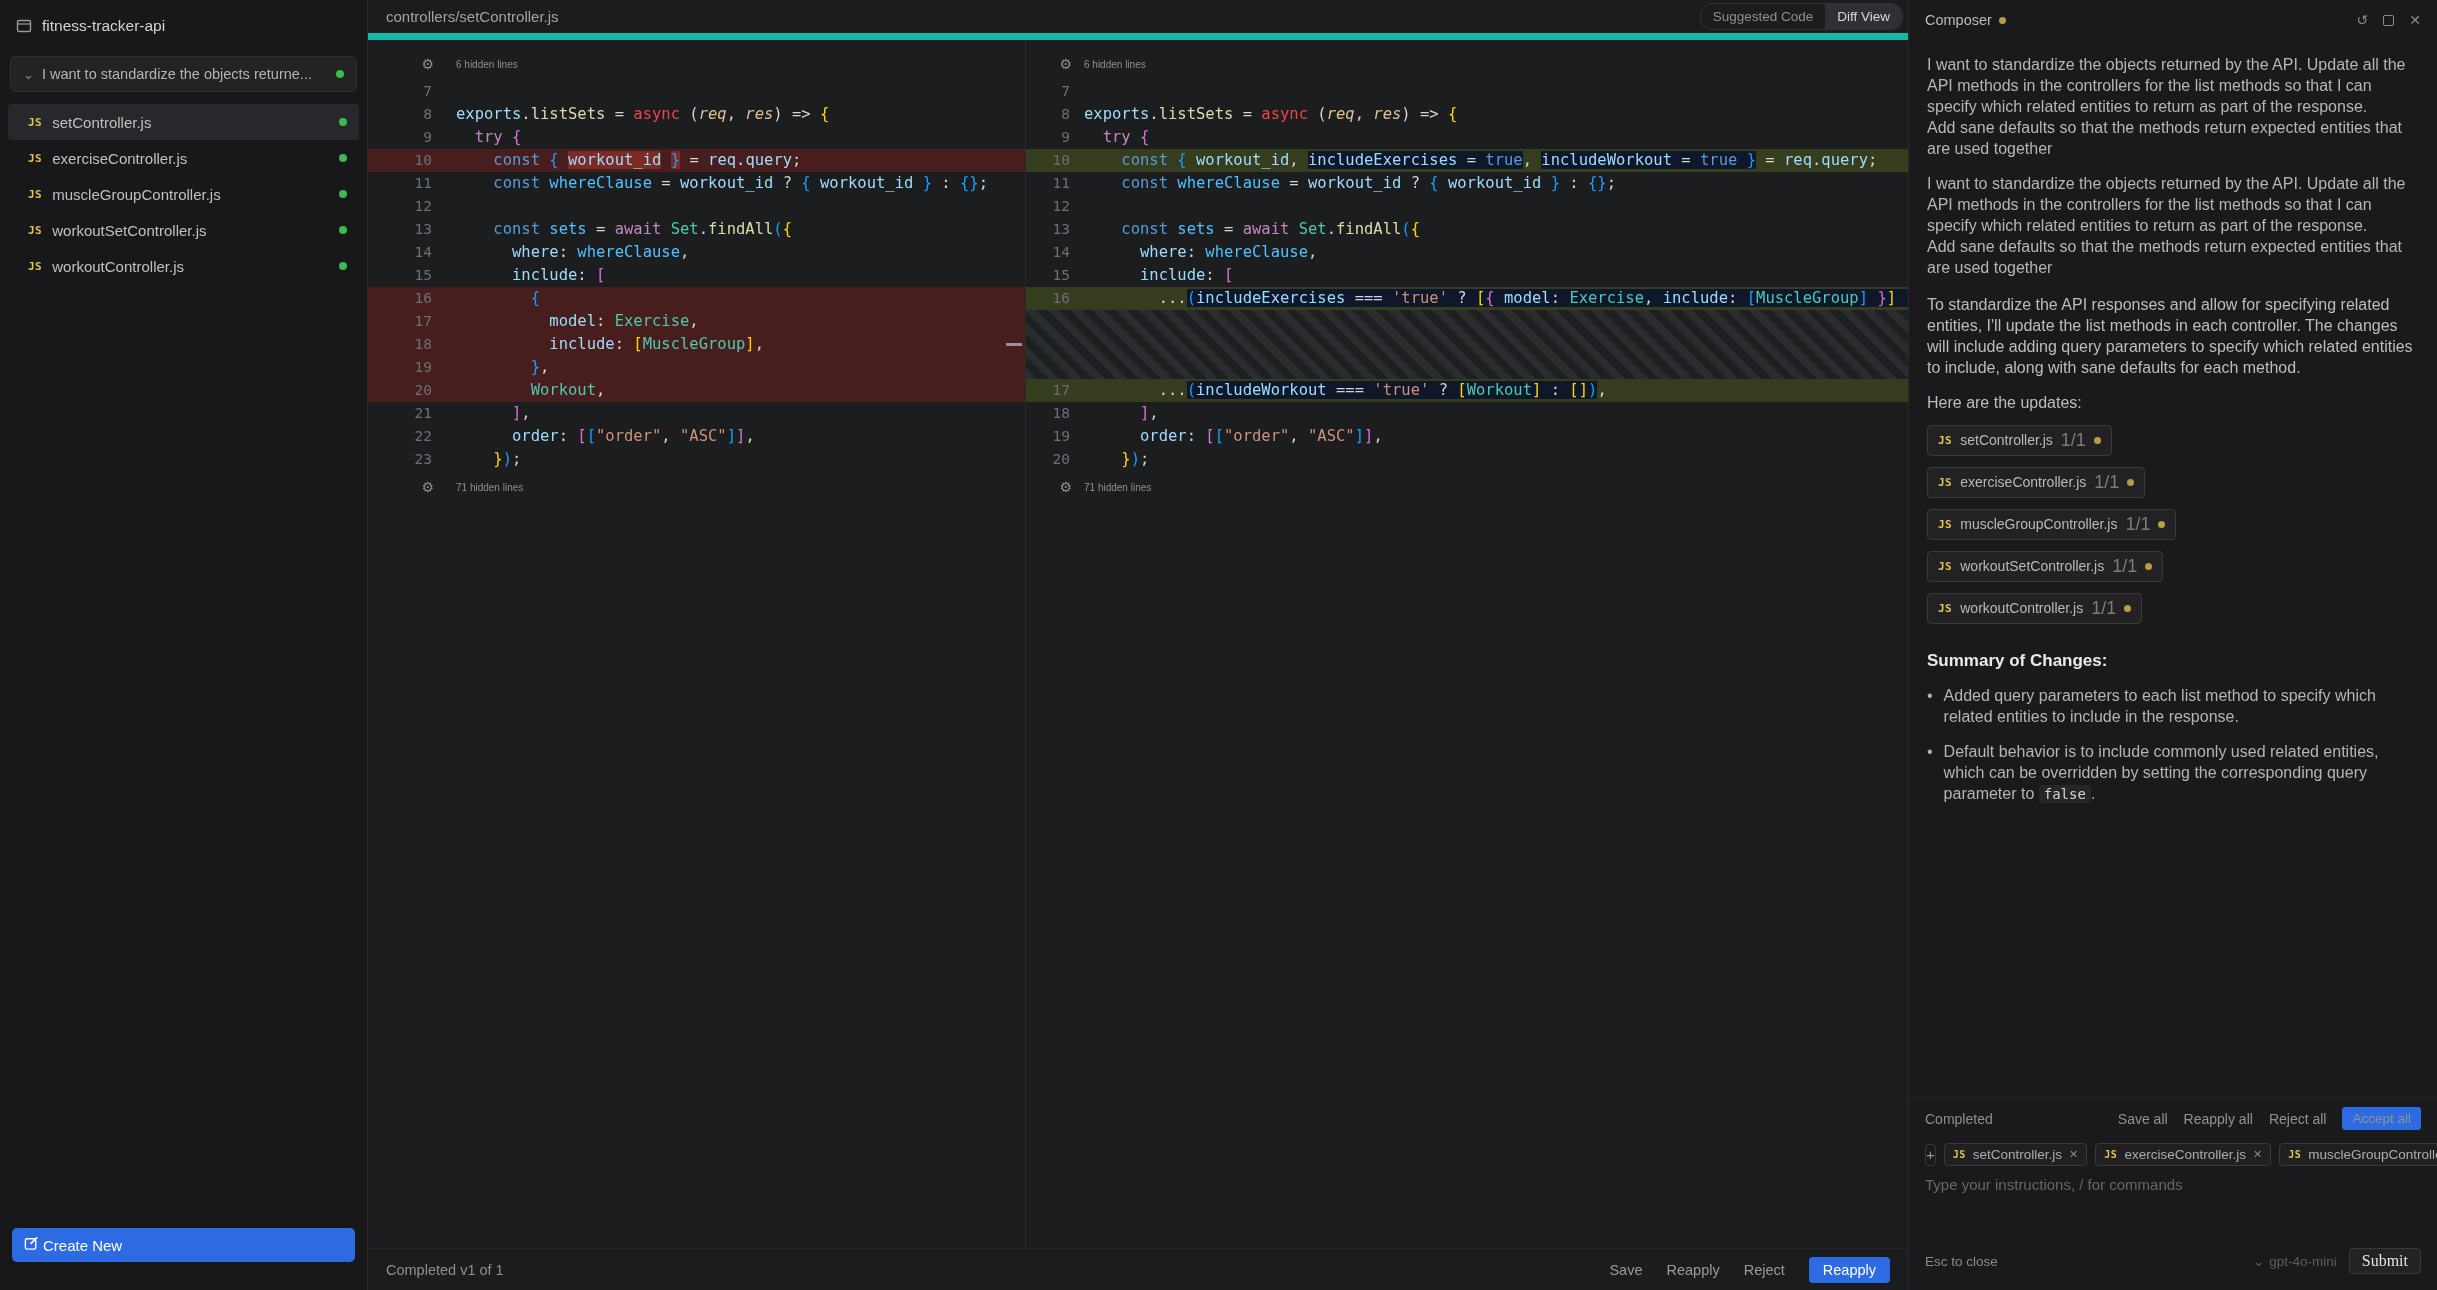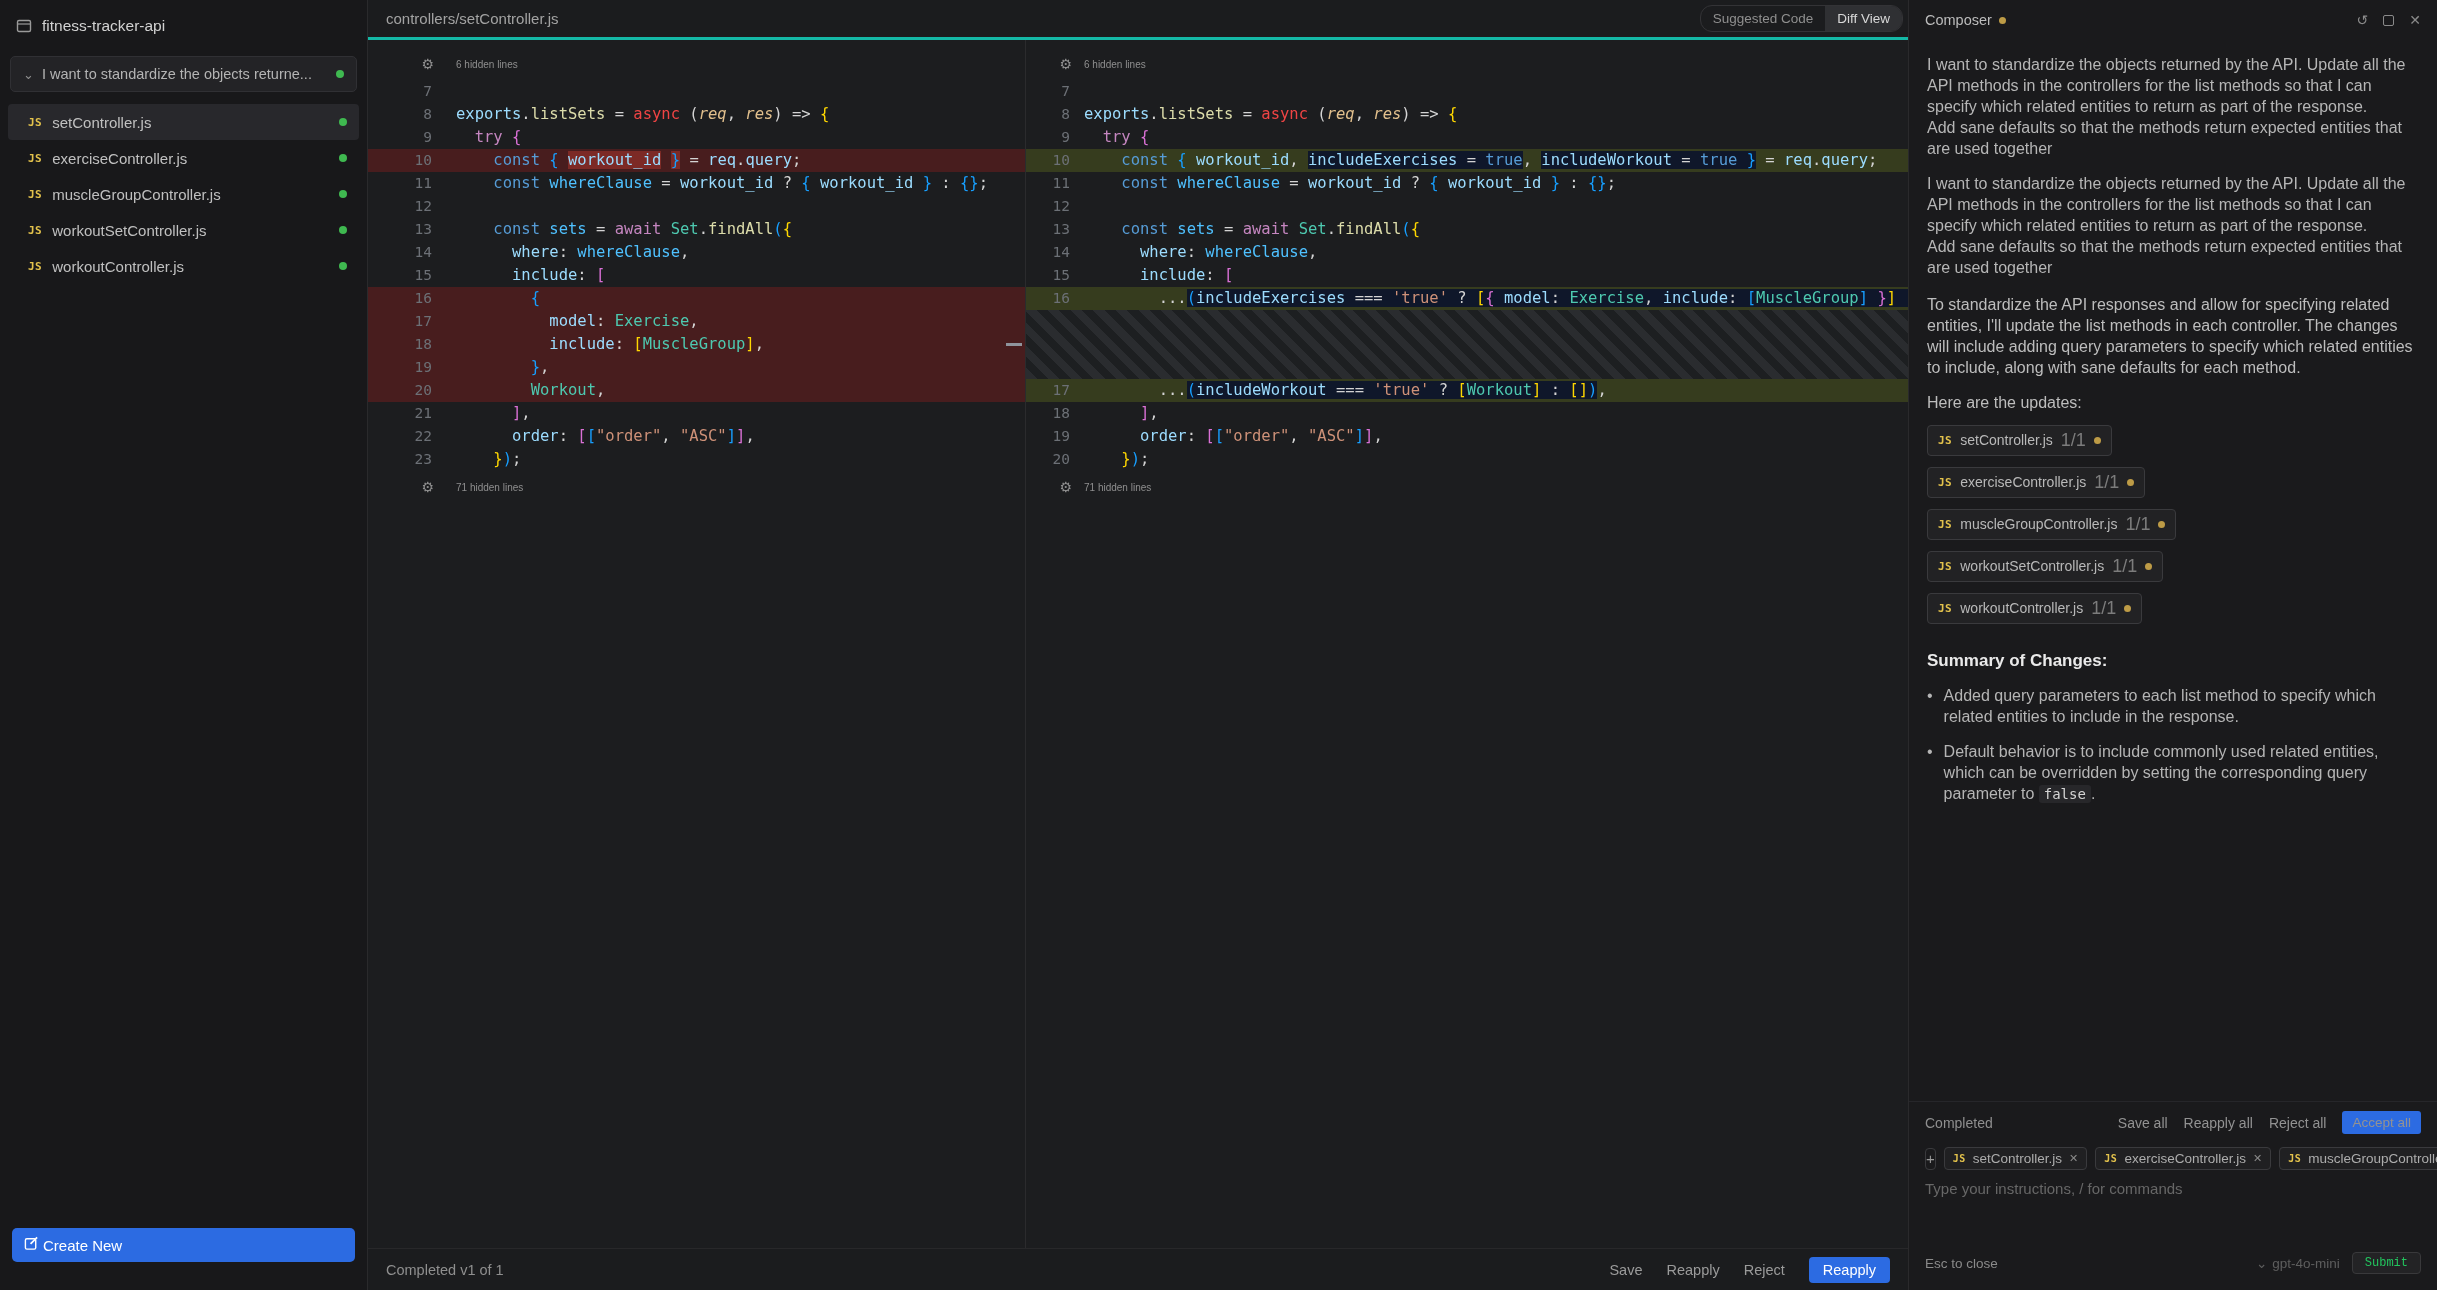--- a/index.html
+++ b/index.html
@@ -30,21 +30,21 @@
   .dot.green{background:var(--green)}
   .dot.warn{width:7px;height:7px;background:var(--warn)}
   .dot.mla{margin-left:auto}
   .create-btn{position:absolute;left:12px;right:12px;bottom:28px;height:34px;
     background:var(--accent);border:none;border-radius:5px;color:#fff;font-size:15px;
     display:flex;align-items:center;gap:4px;padding:16px 12px;cursor:pointer;
     font-family:"Liberation Sans",sans-serif}
 
   
   .main{flex:1;min-width:0;display:flex;flex-direction:column;background:#1c1d1f}
-  .tabbar{height:40px;flex:none;display:flex;align-items:center;border-bottom:3px solid #14b8a6;
+  .tabbar{height:40px;flex:none;display:flex;align-items:center;border-bottom:7px solid #14b8a6;
     background:#1b1c1e}
   .tab{padding:0 18px;font-size:15px;color:#a3a3a3;height:100%;display:flex;align-items:center;cursor:pointer}
   .view-toggle{margin-left:auto;margin-right:5px;display:flex;border:1px solid #333336;
     border-radius:12px;overflow:hidden}
   .seg{background:transparent;border:none;color:#8f8f8f;font-size:13.5px;padding:5px 12px;
     cursor:pointer;font-family:"Liberation Sans",sans-serif}
   .seg.active{background:#2f3033;color:#d8d8d8}
   .diff{flex:1;min-height:0;display:flex}
   .pane{overflow:hidden;padding-top:8px}
   .pane-left{width:658px;flex:none;border-right:1px solid #2b2b2d}
@@ -121,22 +121,22 @@
     padding:3px 8px;background:#202022;cursor:pointer}
   .cchip .nm{font-size:13.5px;color:#adadad}
   .x{color:#8a8a8a;font-size:11px;cursor:pointer}
   .input-area{margin:10px 16px 0;height:62px}
   .input-area input{width:100%;background:transparent;border:none;outline:none;color:#cccccc;
     font-size:15px;font-family:"Liberation Sans",sans-serif}
   .input-area input::placeholder{color:#676767}
   .foot-bottom{display:flex;align-items:center;gap:12px;padding:10px 16px 16px;
     color:#8a8a8a;font-size:13.5px}
   .model{margin-left:auto;color:#5e5e5e;display:flex;align-items:center;gap:5px;cursor:pointer}
-  .submit{border:1px solid #39393b;background:#232325;color:#22c55e;font-size:12px;
-    border-radius:4px;padding:3px 12px;cursor:pointer;font-family:Liberation Mono, monospace}
+  .submit{border:1px solid #39393b;background:#232325;color:#e5e5e5;font-size:16px;
+    border-radius:4px;padding:3px 12px;cursor:pointer;font-family:Liberation Serif, serif}
 </style>
 </head>
 <body>
 
 <div class="app">
 
   <aside class="sidebar">
     <div class="side-head">
       <span class="proj-icon">
         <svg width="16" height="16" viewBox="0 0 16 16">

